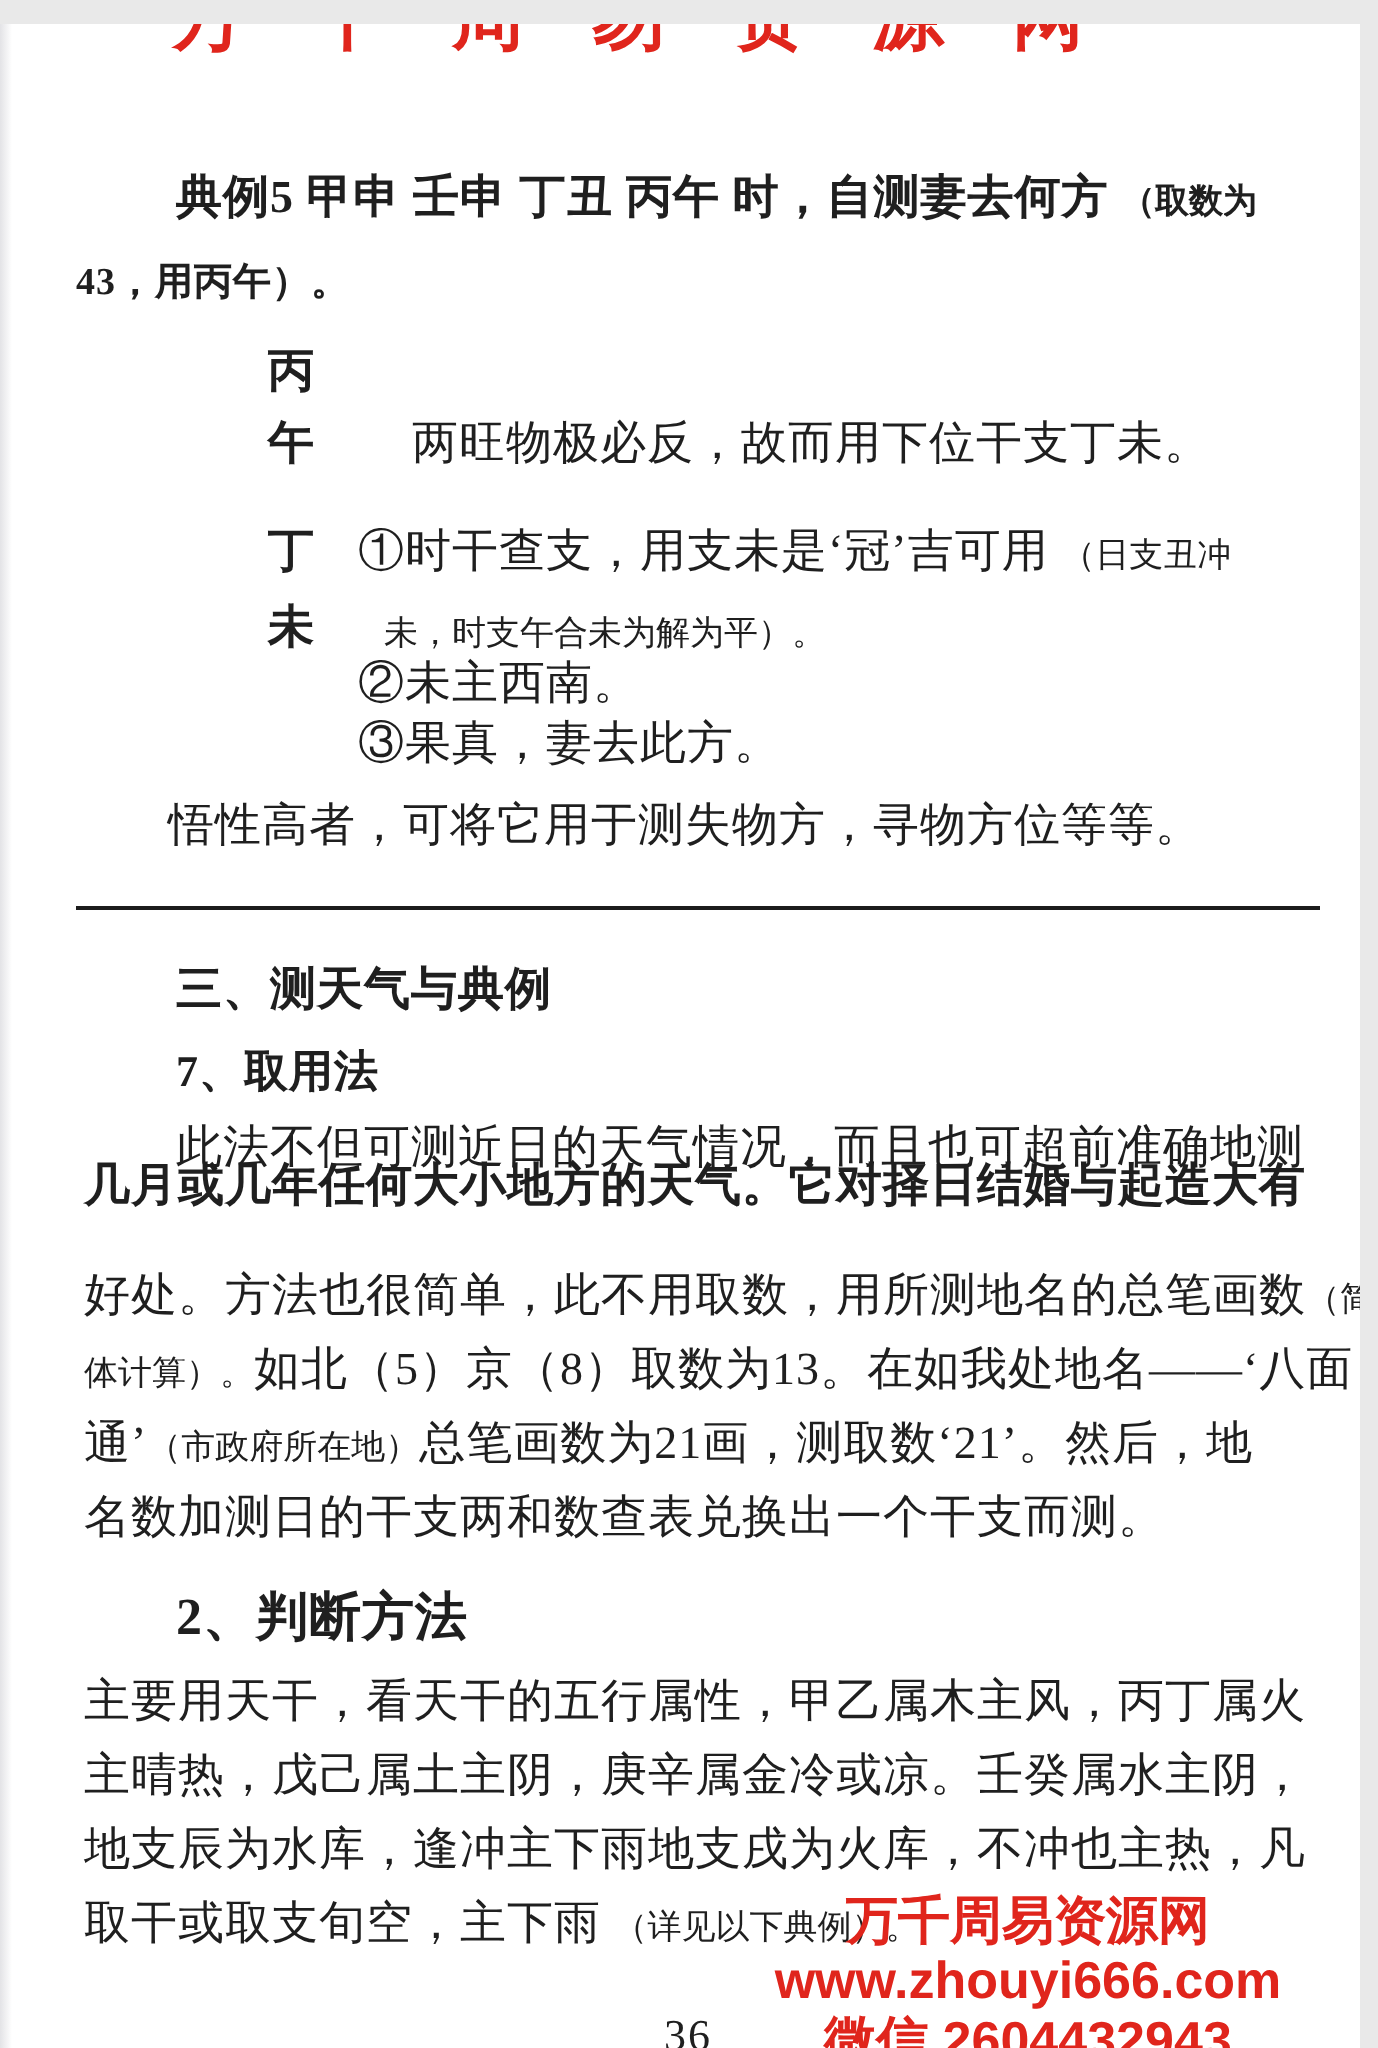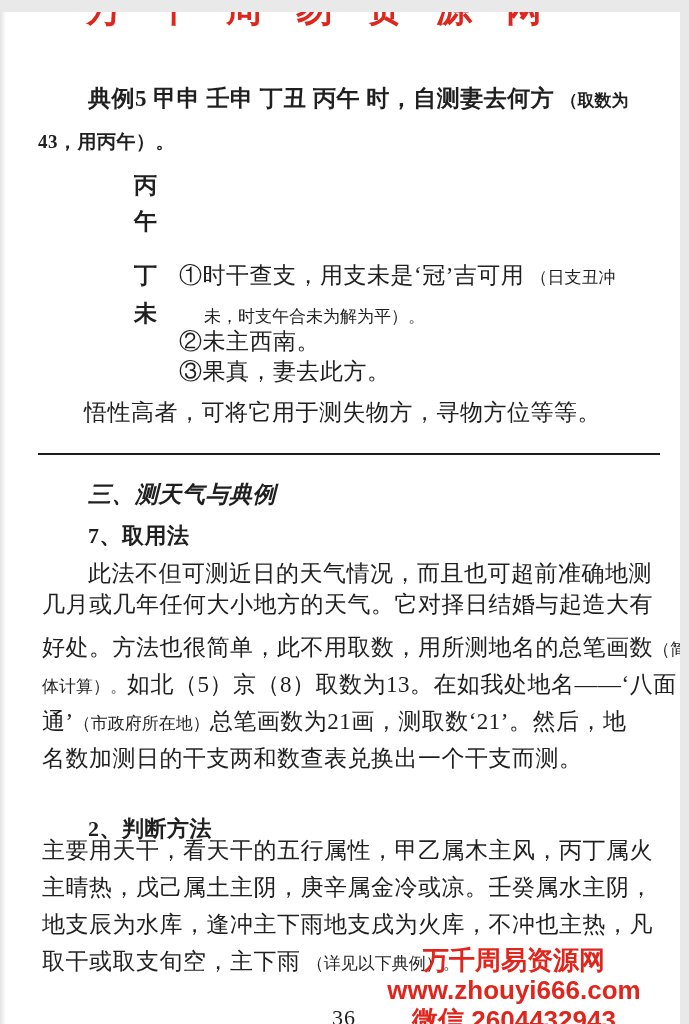--- a/index.html
+++ b/index.html
@@ -43,52 +43,53 @@
   <div class="top-frag red">万千周易资源网</div>
 
   <div class="ln" style="left:88px;top:74px;">
     <span class="bold">典例5 甲申 壬申 丁丑 丙午 时，自测妻去何方</span>
     <span class="sm bold">（取数为</span>
   </div>
   <div class="ln bold" style="left:38px;top:117px;font-size:19px;">43，用丙午）。</div>
 
   <div class="ln bold" style="left:134px;top:161px;">丙</div>
   <div class="ln bold" style="left:134px;top:197px;">午</div>
+  <div class="ln" style="left:206px;top:197px;">两旺物极必反，故而用下位干支丁未。</div>
 
   <div class="ln bold" style="left:134px;top:251px;">丁</div>
   <div class="ln bold" style="left:134px;top:289px;">未</div>
   <div class="ln" style="left:179px;top:251px;">
     <span>①时干查支，用支未是‘冠’吉可用</span>
     <span class="sm">（日支丑冲</span>
   </div>
-  <div class="ln sm" style="left:204px;top:292px;text-align:center;">未，时支午合未为解为平）。</div>
+  <div class="ln sm" style="left:192px;top:292px;text-align:center;">未，时支午合未为解为平）。</div>
   <div class="ln" style="left:179px;top:317px;">②未主西南。</div>
   <div class="ln" style="left:179px;top:347px;">③果真，妻去此方。</div>
 
   <div class="ln" style="left:84px;top:388px;">悟性高者，可将它用于测失物方，寻物方位等等。</div>
 
   <div class="divider"></div>
 
-  <div class="ln bold" style="left:88px;top:470px;font-style:italic;">三、测天气与典例</div>
+  <div class="ln bold" style="left:88px;top:470px;">三、测天气与典例</div>
   <div class="ln bold" style="left:88px;top:511px;font-size:22px;">7、取用法</div>
 
   <div class="ln" style="left:88px;top:549px;">此法不但可测近日的天气情况，而且也可超前准确地测</div>
-  <div class="ln" style="left:42px;top:580px;">几月或几年任何大小地方的天气。它对择日结婚与起造大有</div>
+  <div class="ln" style="left:42px;top:568px;font-weight:bold;">几月或几年任何大小地方的天气。它对择日结婚与起造大有</div>
   <div class="ln" style="left:42px;top:623px;">
     <span>好处。方法也很简单，此不用取数，用所测地名的总笔画数</span><span class="sm">（简</span>
   </div>
   <div class="ln" style="left:42px;top:660px;">
     <span class="sm">体计算）。</span><span>如北（5）京（8）取数为13。在如我处地名——‘八面</span>
   </div>
   <div class="ln" style="left:42px;top:697px;">
     <span>通’</span><span class="sm">（市政府所在地）</span><span>总笔画数为21画，测取数‘21’。然后，地</span>
   </div>
   <div class="ln" style="left:42px;top:734px;">名数加测日的干支两和数查表兑换出一个干支而测。</div>
 
-  <div class="ln bold" style="left:88px;top:804px;font-size:22px;">2、判断方法</div>
+  <div class="ln bold" style="left:88px;top:784px;font-size:26px;">2、判断方法</div>
 
   <div class="ln" style="left:42px;top:826px;">主要用天干，看天干的五行属性，甲乙属木主风，丙丁属火</div>
   <div class="ln" style="left:42px;top:863px;">主晴热，戊己属土主阴，庚辛属金冷或凉。壬癸属水主阴，</div>
   <div class="ln" style="left:42px;top:900px;">地支辰为水库，逢冲主下雨地支戌为火库，不冲也主热，凡</div>
   <div class="ln" style="left:42px;top:937px;text-align:center;">
     <span>取干或取支旬空，主下雨</span>
     <span class="sm">（详见以下典例）。</span>
   </div>
 
   <div class="watermark red">

